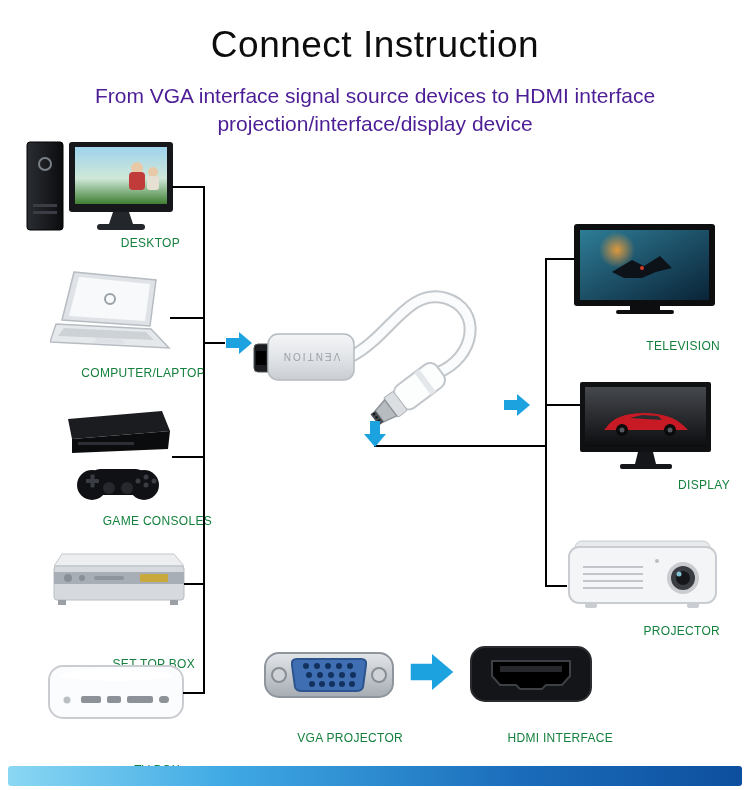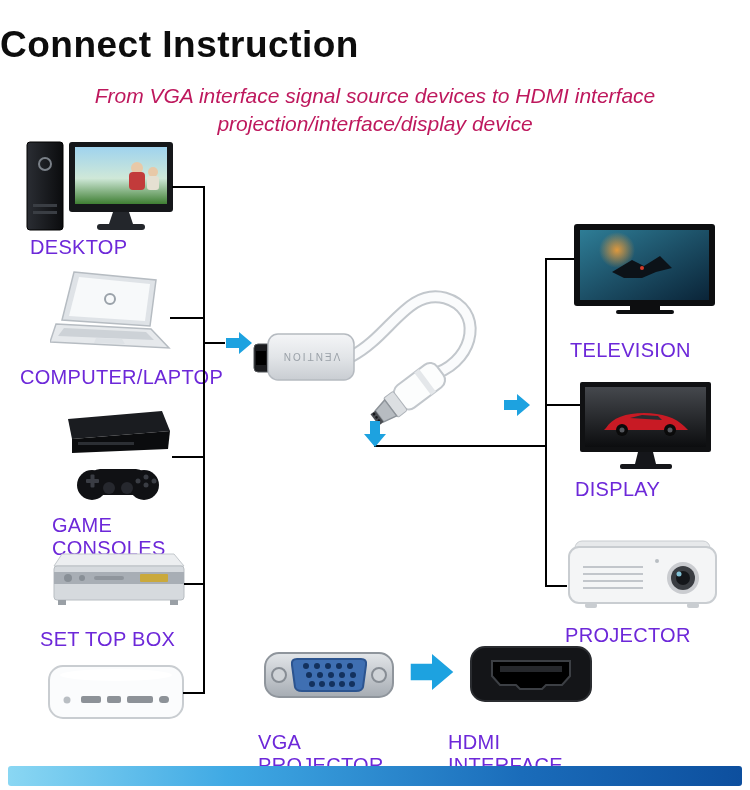--- a/index.html
+++ b/index.html
@@ -1,23 +1,23 @@
 <!DOCTYPE html>
 <html><head>
 <meta charset="utf-8">
 <style>
   * { margin:0; padding:0; box-sizing:border-box; }
   html,body { background:#ffffff; font-family:"Liberation Sans", sans-serif; }
   .page { position:relative; width:750px; height:790px; background:#ffffff; overflow:hidden; }
   .abs { position:absolute; }
-  .title { position:absolute; top:24px; left:0; width:100%; text-align:left;
-           font-size:37px; color:#0d0d0d; letter-spacing:0.5px;font-weight:bold; }
+  .title { position:absolute; top:24px; left:0; width:100%; text-align:center;
+           font-size:37px; color:#0d0d0d; letter-spacing:0.5px; }
   .subtitle { position:absolute; top:82px; left:0; width:100%; text-align:center;
-              font-style:italic; font-size:21px; color:#be185d; line-height:1.35; }
-  .dev-label { position:absolute; font-size:20px; color:#6d28d9; text-align:left; letter-spacing:0.3px; }
+              font-size:21px; color:#4c1d95; line-height:1.35; }
+  .dev-label { position:absolute; font-size:12px; color:#15803d; text-align:right; letter-spacing:0.3px; }
   .line { position:absolute; background:#000; }
   .footer-bar { position:absolute; left:8px; top:766px; width:734px; height:20px; border-radius:3px;
                 background:linear-gradient(90deg, #8ad7f3 0%, #3fa9e4 30%, #1a6cba 70%, #0d4f9e 100%); }
   svg { display:block; }
   svg text { font-family:"Liberation Sans", sans-serif; }
 </style>
 </head>
 <body>
 
 <div class="page">
@@ -97,21 +97,21 @@
       <rect x="6" y="20" width="130" height="34" rx="3" fill="#d6dade" stroke="#b8bdc2"></rect>
       <rect x="6" y="26" width="130" height="12" fill="#a8aeb5"></rect>
       <rect x="92" y="28" width="28" height="8" rx="1" fill="#caa93c"></rect>
       <circle cx="20" cy="32" r="4" fill="#888f96"></circle>
       <circle cx="34" cy="32" r="3" fill="#888f96"></circle>
       <rect x="46" y="30" width="30" height="4" rx="2" fill="#8f959c"></rect>
       <rect x="10" y="54" width="8" height="5" fill="#9aa0a6"></rect>
       <rect x="122" y="54" width="8" height="5" fill="#9aa0a6"></rect>
     </svg>
   </div>
-  <div class="dev-label" style="left:40px; top:628px; width:155px;">SET TOP BOX</div>
+  <div class="dev-label" style="left:40px; top:657px; width:155px;">SET TOP BOX</div>
 
   <div class="abs" style="left:45px; top:660px;">
     <svg width="142" height="66" viewBox="0 0 142 66">
       <rect x="4" y="6" width="134" height="52" rx="14" fill="#fbfcfd" stroke="#c9cdd1" stroke-width="2"></rect>
       <ellipse cx="71" cy="15" rx="56" ry="6" fill="#ffffff" opacity="0.9"></ellipse>
       <circle cx="22" cy="40" r="3.5" fill="#b9bec3"></circle>
       <rect x="36" y="36" width="20" height="7" rx="2" fill="#8d9298"></rect>
       <rect x="62" y="36" width="14" height="7" rx="2" fill="#8d9298"></rect>
       <rect x="82" y="36" width="26" height="7" rx="2" fill="#8d9298"></rect>
       <rect x="114" y="36" width="10" height="7" rx="3.5" fill="#8d9298"></rect>
@@ -156,21 +156,21 @@
       <path d="M28,48 C34,38 48,33 66,33 C84,33 98,38 106,46 L110,50 L26,50 Z" fill="#c81a24"></path>
       <path d="M52,38 L64,35 L80,36 L84,40 Z" fill="#2a2c30"></path>
       <circle cx="44" cy="50" r="6" fill="#0a0a0a"></circle>
       <circle cx="92" cy="50" r="6" fill="#0a0a0a"></circle>
       <circle cx="44" cy="50" r="2.5" fill="#55585e"></circle>
       <circle cx="92" cy="50" r="2.5" fill="#55585e"></circle>
       <polygon points="60,72 75,72 78,84 57,84" fill="#15161a"></polygon>
       <rect x="42" y="84" width="52" height="5" rx="2" fill="#15161a"></rect>
     </svg>
   </div>
-  <div class="dev-label" style="left:575px; top:478px; width:140px;">DISPLAY</div>
+  <div class="dev-label" style="left:590px; top:478px; width:140px;">DISPLAY</div>
 
   <div class="abs" style="left:565px; top:533px;">
     <svg width="155" height="85" viewBox="0 0 155 85">
       <rect x="10" y="8" width="135" height="14" rx="7" fill="#e7e9eb" stroke="#c9cdd1"></rect>
       <rect x="4" y="14" width="147" height="56" rx="10" fill="#f4f5f6" stroke="#c9cdd1" stroke-width="2"></rect>
       <g stroke="#c2c6cb" stroke-width="2">
         <line x1="18" y1="34" x2="78" y2="34"></line>
         <line x1="18" y1="41" x2="78" y2="41"></line>
         <line x1="18" y1="48" x2="78" y2="48"></line>
         <line x1="18" y1="55" x2="78" y2="55"></line>

